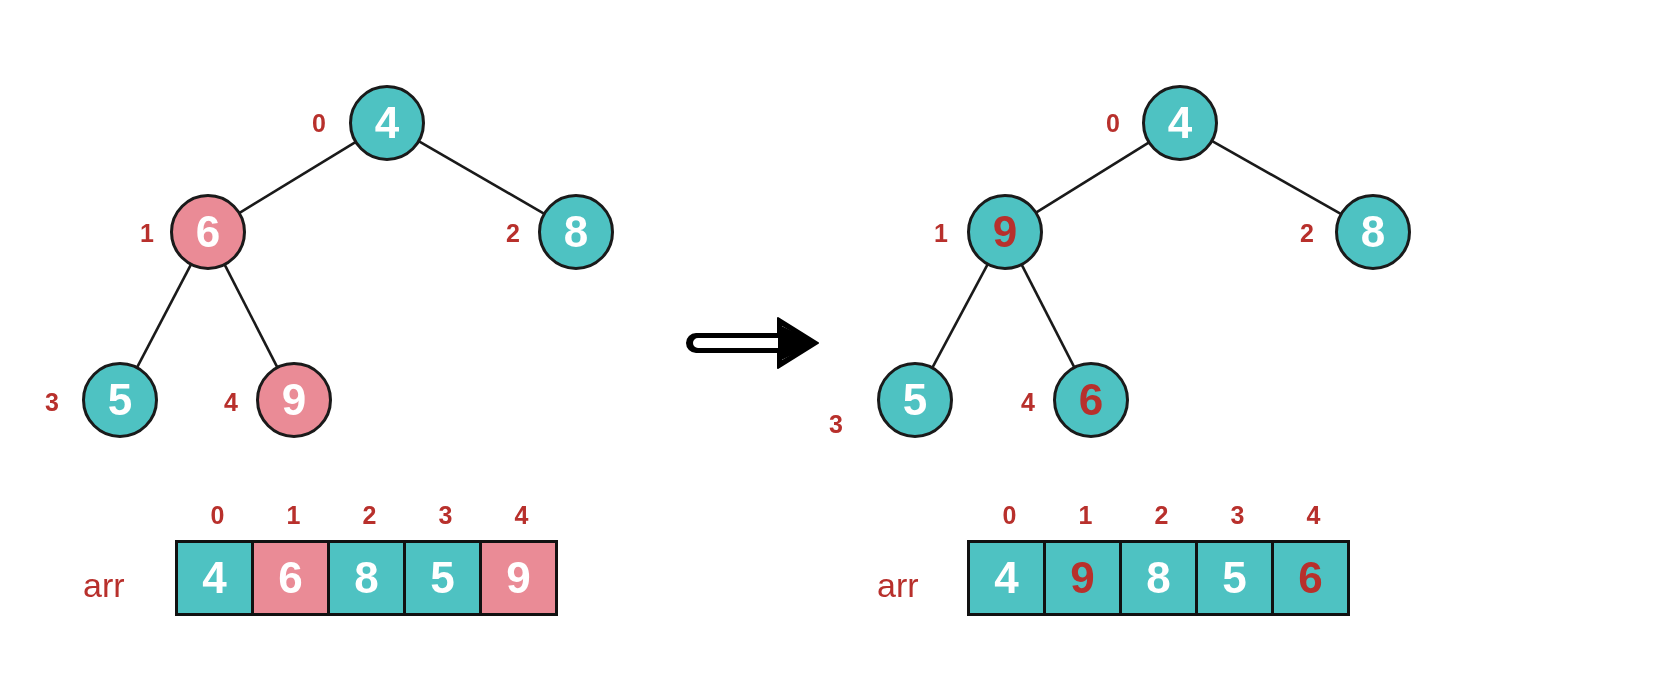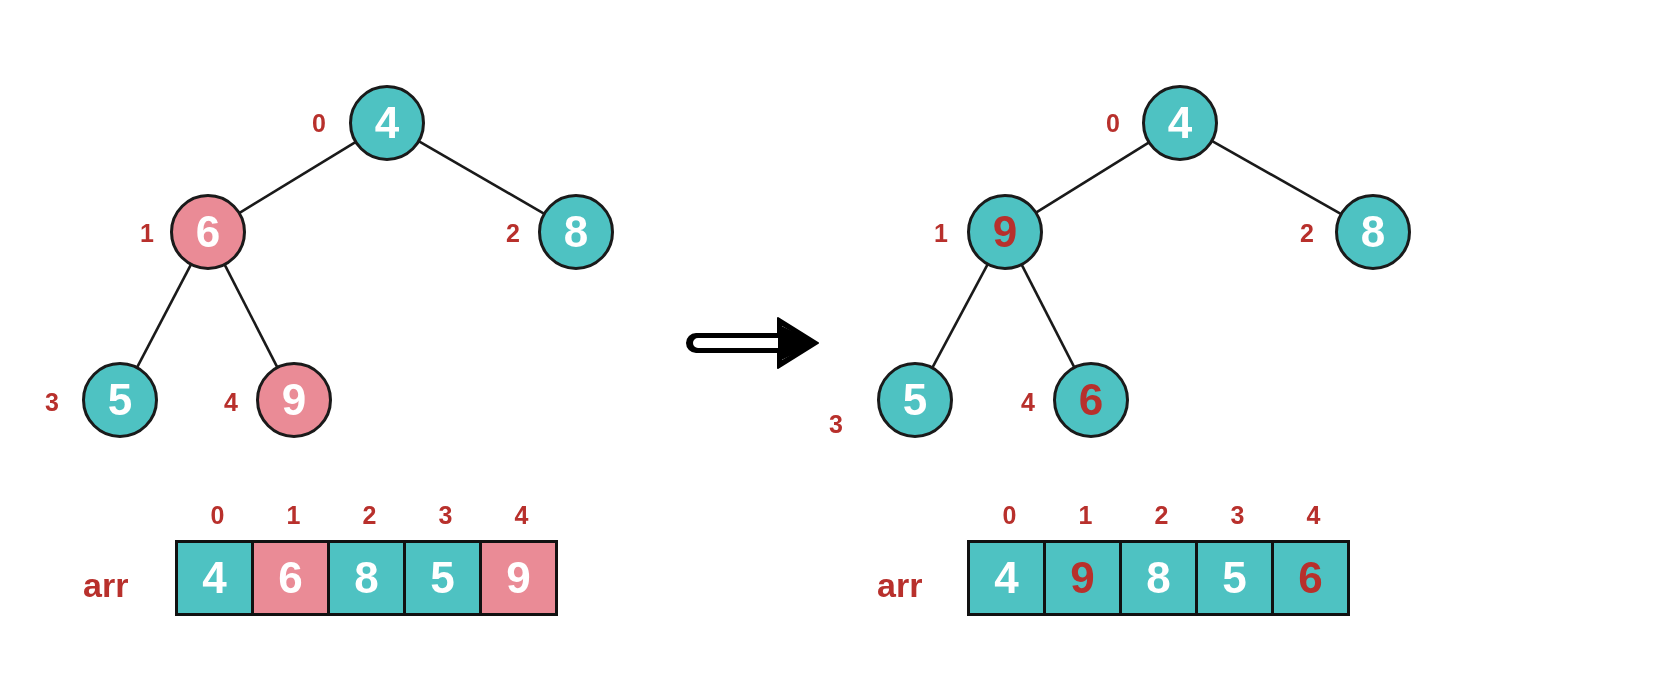--- a/index.html
+++ b/index.html
@@ -36,21 +36,21 @@
   
   .edges{position:absolute;left:0;top:0;width:1658px;height:698px;z-index:1;}
 
   
   .arrow{position:absolute;z-index:2;}
 
   
   .arrlabel{
     position:absolute;
     color:#B8302C;
-    font-size:34px;font-weight:bold;
+    font-size:34px;font-weight:normal;
     line-height:1;
     z-index:4;
   }
   .arrayrow{position:absolute;display:flex;z-index:3;}
   .cell{
     width:79px;height:76px;
     border:3px solid #111111;
     box-sizing:border-box;
     margin-left:-3px;
     display:flex;align-items:center;justify-content:center;

